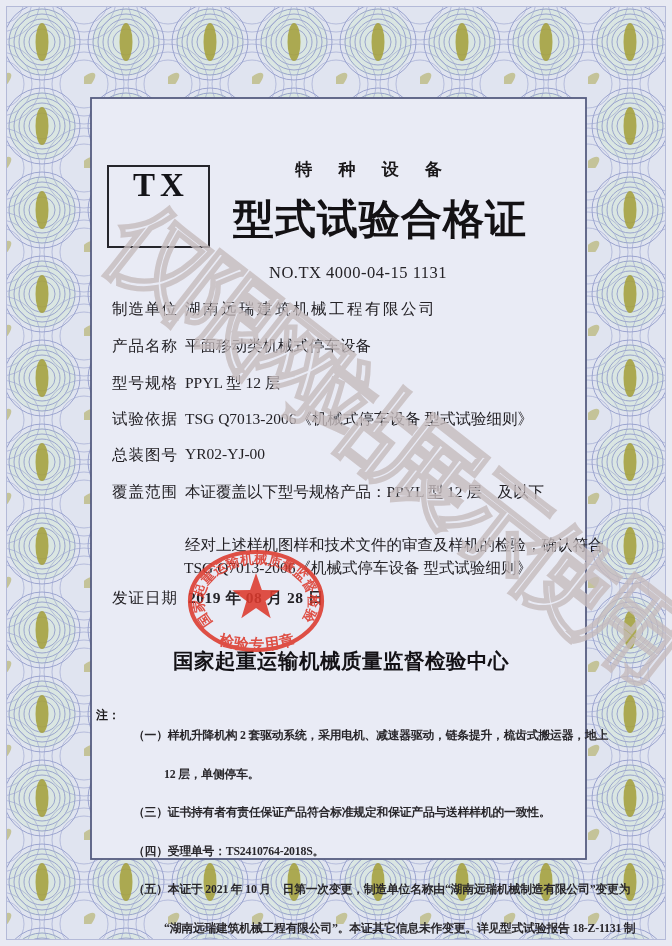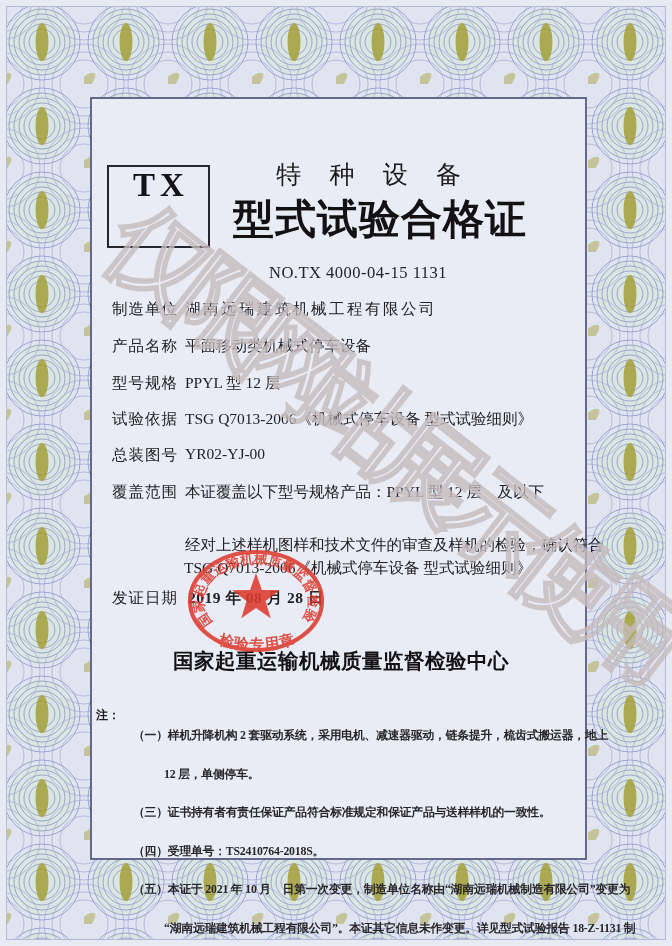--- a/index.html
+++ b/index.html
@@ -9,21 +9,21 @@
   }
   .page svg{display:block;}
   .abs{position:absolute;white-space:nowrap;}
   .bgsvg{position:absolute;left:0;top:0;z-index:0;}
   .panel-content{position:absolute;left:0;top:0;width:672px;height:946px;z-index:2;}
   .tx-box{
     position:absolute;left:107px;top:165px;width:99px;height:79px;
     border:2px solid #25252b;display:flex;align-items:flex-start;justify-content:center;
     font-size:33px;font-weight:700;letter-spacing:5px;text-indent:5px;color:#141418;
   }
-  .supertitle{left:374px;top:158px;transform:translateX(-50%);font-size:25px;letter-spacing:11px;font-weight:400;color:#1a181a;text-align:center;}
+  .supertitle{left:374px;top:158px;transform:translateX(-50%);font-size:17px;letter-spacing:11px;font-weight:700;color:#1a181a;text-align:center;}
   .main-title{left:380px;top:192px;transform:translateX(-50%);font-size:41px;font-weight:700;letter-spacing:1px;color:#131114;}
   .cert-no{left:358px;top:263px;transform:translateX(-50%);font-size:16.5px;letter-spacing:.5px;color:#242226;}
   .f-label{left:112px;font-size:15.5px;letter-spacing:1px;color:#232125;}
   .f-value{left:185px;font-size:15.5px;color:#232125;}
   .v-spread{letter-spacing:2.5px;}
   .statement{font-size:15.5px;color:#232125;margin-top:21px;}
   .issue-value{font-weight:700;letter-spacing:.5px;}
   .authority{left:341px;top:647px;transform:translateX(-50%);font-size:20.5px;font-weight:700;letter-spacing:.5px;color:#141216;}
   .notes-label{left:96px;top:707px;font-size:12px;font-weight:700;}
   .notes{position:absolute;left:133px;top:707px;z-index:2;}

